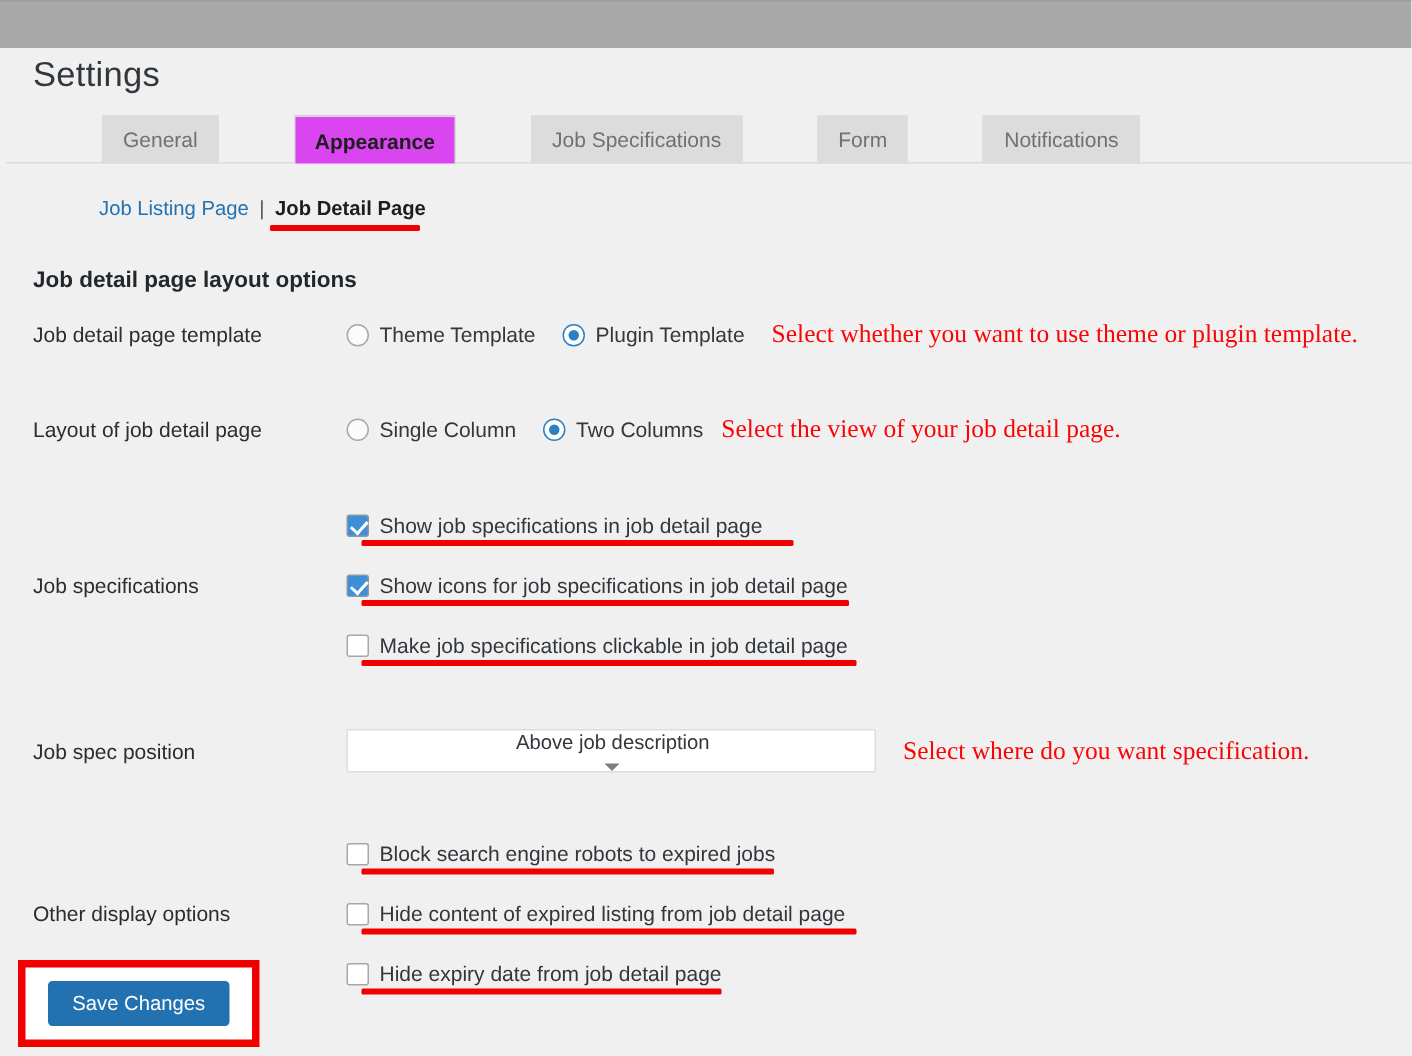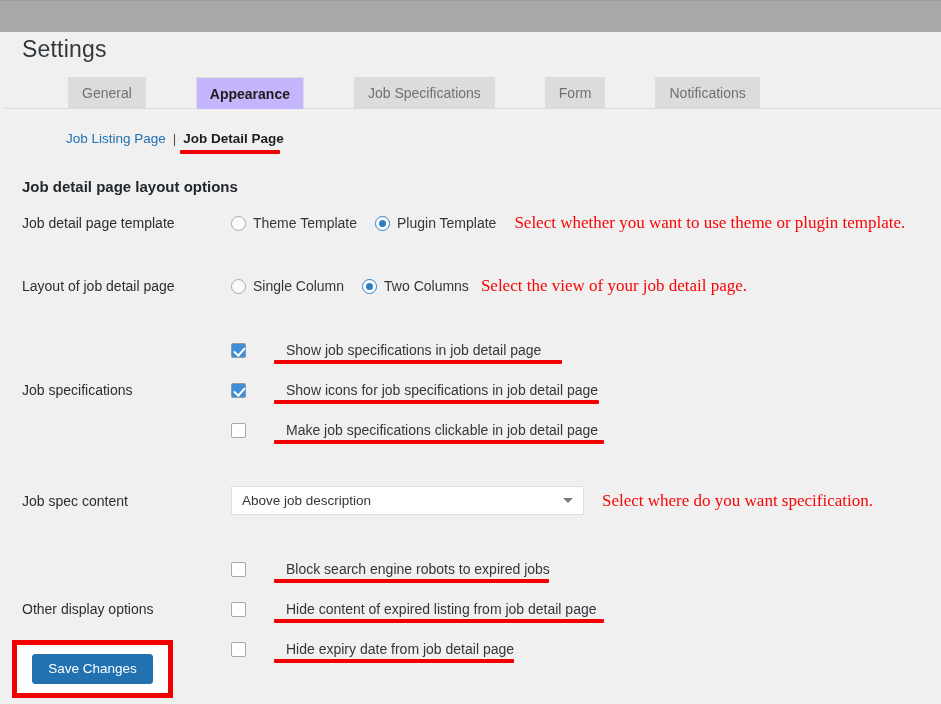--- a/index.html
+++ b/index.html
@@ -78,21 +78,21 @@
     color: #717171;
     border: 1px solid #dcdcdc;
     border-bottom: none;
     margin-right: 4px;
     white-space: nowrap;
     cursor: pointer;
     user-select: none;
     margin-left: 46px;
   }
   .tab.active {
-    background: #c4b5fd;
+    background: #d946ef;
     color: #1d1d1d;
     font-weight: bold;
     border: 1px solid #dcdcdc;
     border-bottom: 1px solid #f0f0f0;
     height: 33px;
     line-height: 32px;
     margin-bottom: -1px;
   }
 
   
@@ -202,21 +202,21 @@
   
   .check-opt {
     display: flex;
     align-items: center;
     cursor: pointer;
     font-size: 14px;
     color: #32373c;
     position: relative;
     height: 20px;
   }
-  .check-group .check-opt { margin-bottom: 20px; gap: 33px; }
+  .check-group .check-opt { margin-bottom: 20px; }
   .check-group .check-opt:last-child { margin-bottom: 0; }
   .checkbox {
     width: 15px;
     height: 15px;
     border: 1px solid #a8a8a8;
     border-radius: 2px;
     background: #fff;
     margin-right: 7px;
     flex: 0 0 15px;
     position: relative;
@@ -251,20 +251,21 @@
     background: #fff;
     border: 1px solid #ddd;
     border-radius: 1px;
     display: flex;
     align-items: center;
     padding: 0 8px 0 10px;
     font-size: 13.5px;
     color: #32373c;
     cursor: pointer;
     justify-content: space-between;
+    flex-direction: column;
   }
   .select-arrow {
     width: 0; height: 0;
     border-left: 5px solid transparent;
     border-right: 5px solid transparent;
     border-top: 5px solid #7c7c7c;
     margin-right: 2px;
   }
 
   
@@ -389,21 +390,21 @@
             <span class="opt-text">
               <span>Make job specifications clickable in job detail page</span>
               <span class="underline-ann" style="width:330px;"></span>
             </span>
           </label>
         </div>
       </div>
     </div>
 
     <div class="form-row" style="margin-top:46px;">
-      <div class="row-label" style="padding-top:7px;">Job spec content</div>
+      <div class="row-label" style="padding-top:7px;">Job spec position</div>
       <div class="row-field">
         <div class="inline-opts">
           <div class="select-box">
             <span>Above job description</span>
             <span class="select-arrow"></span>
           </div>
           <span class="note" style="margin-left:18px;">Select where do you want specification.</span>
         </div>
       </div>
     </div>

